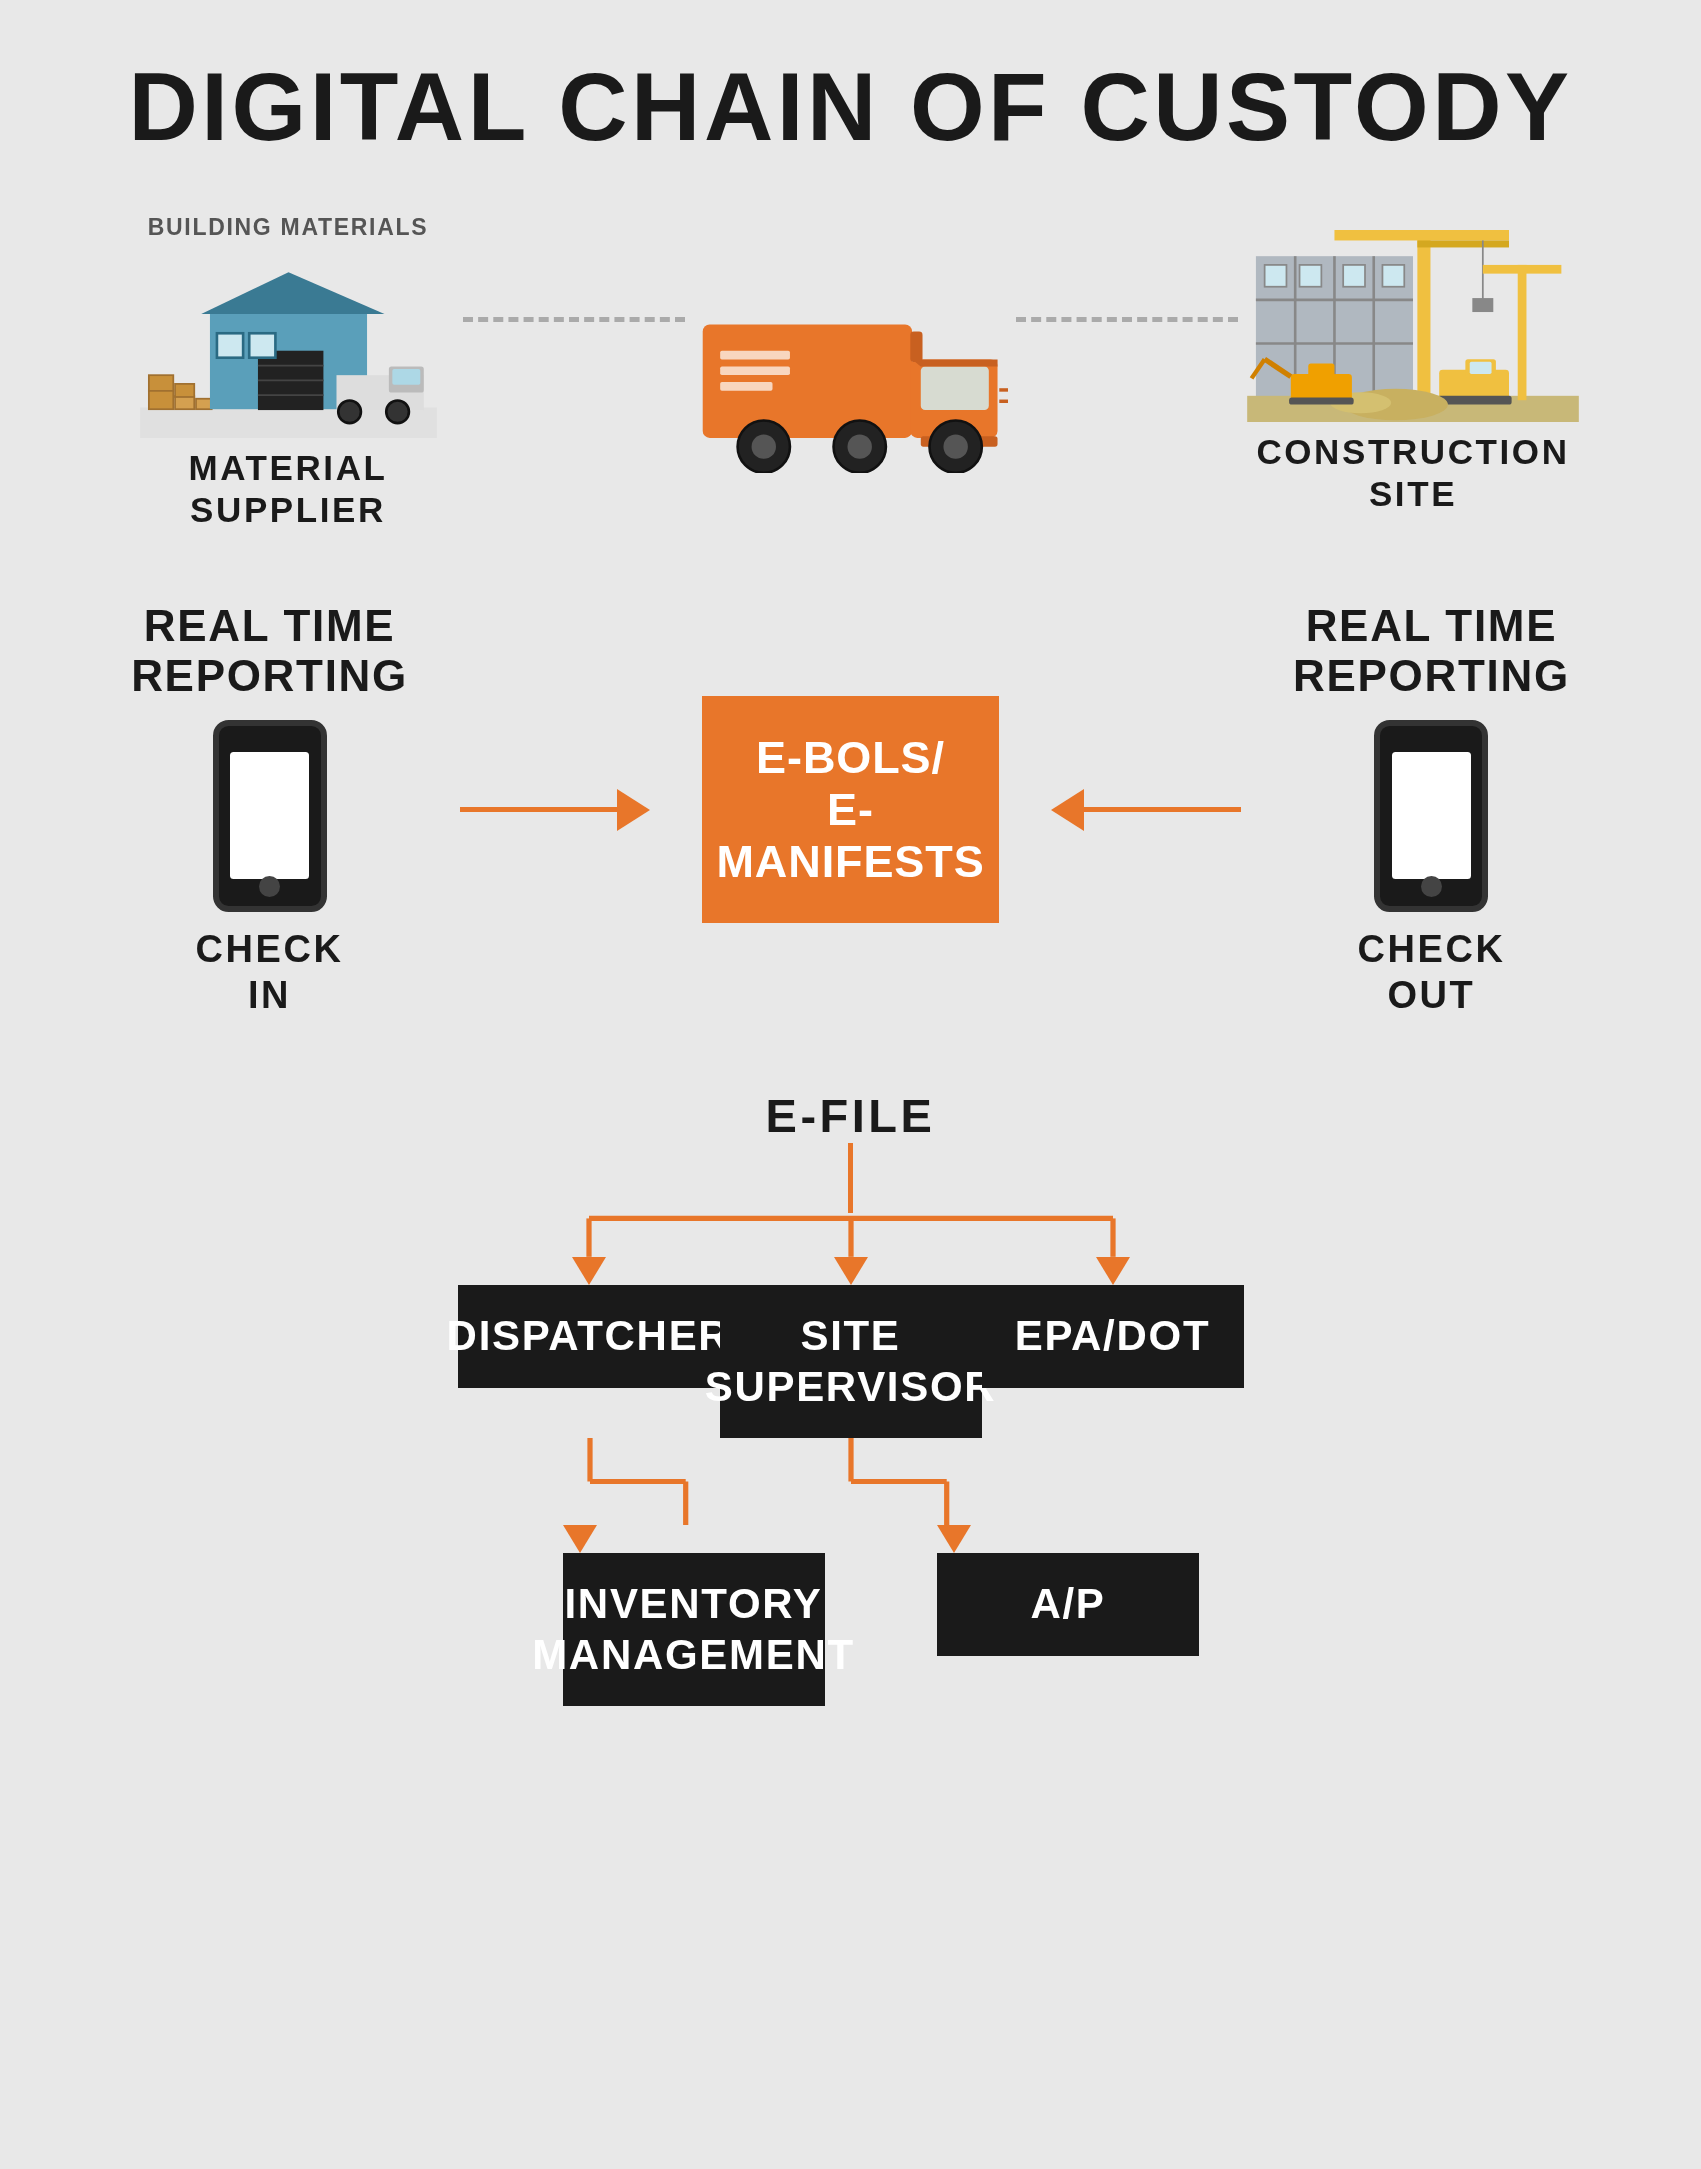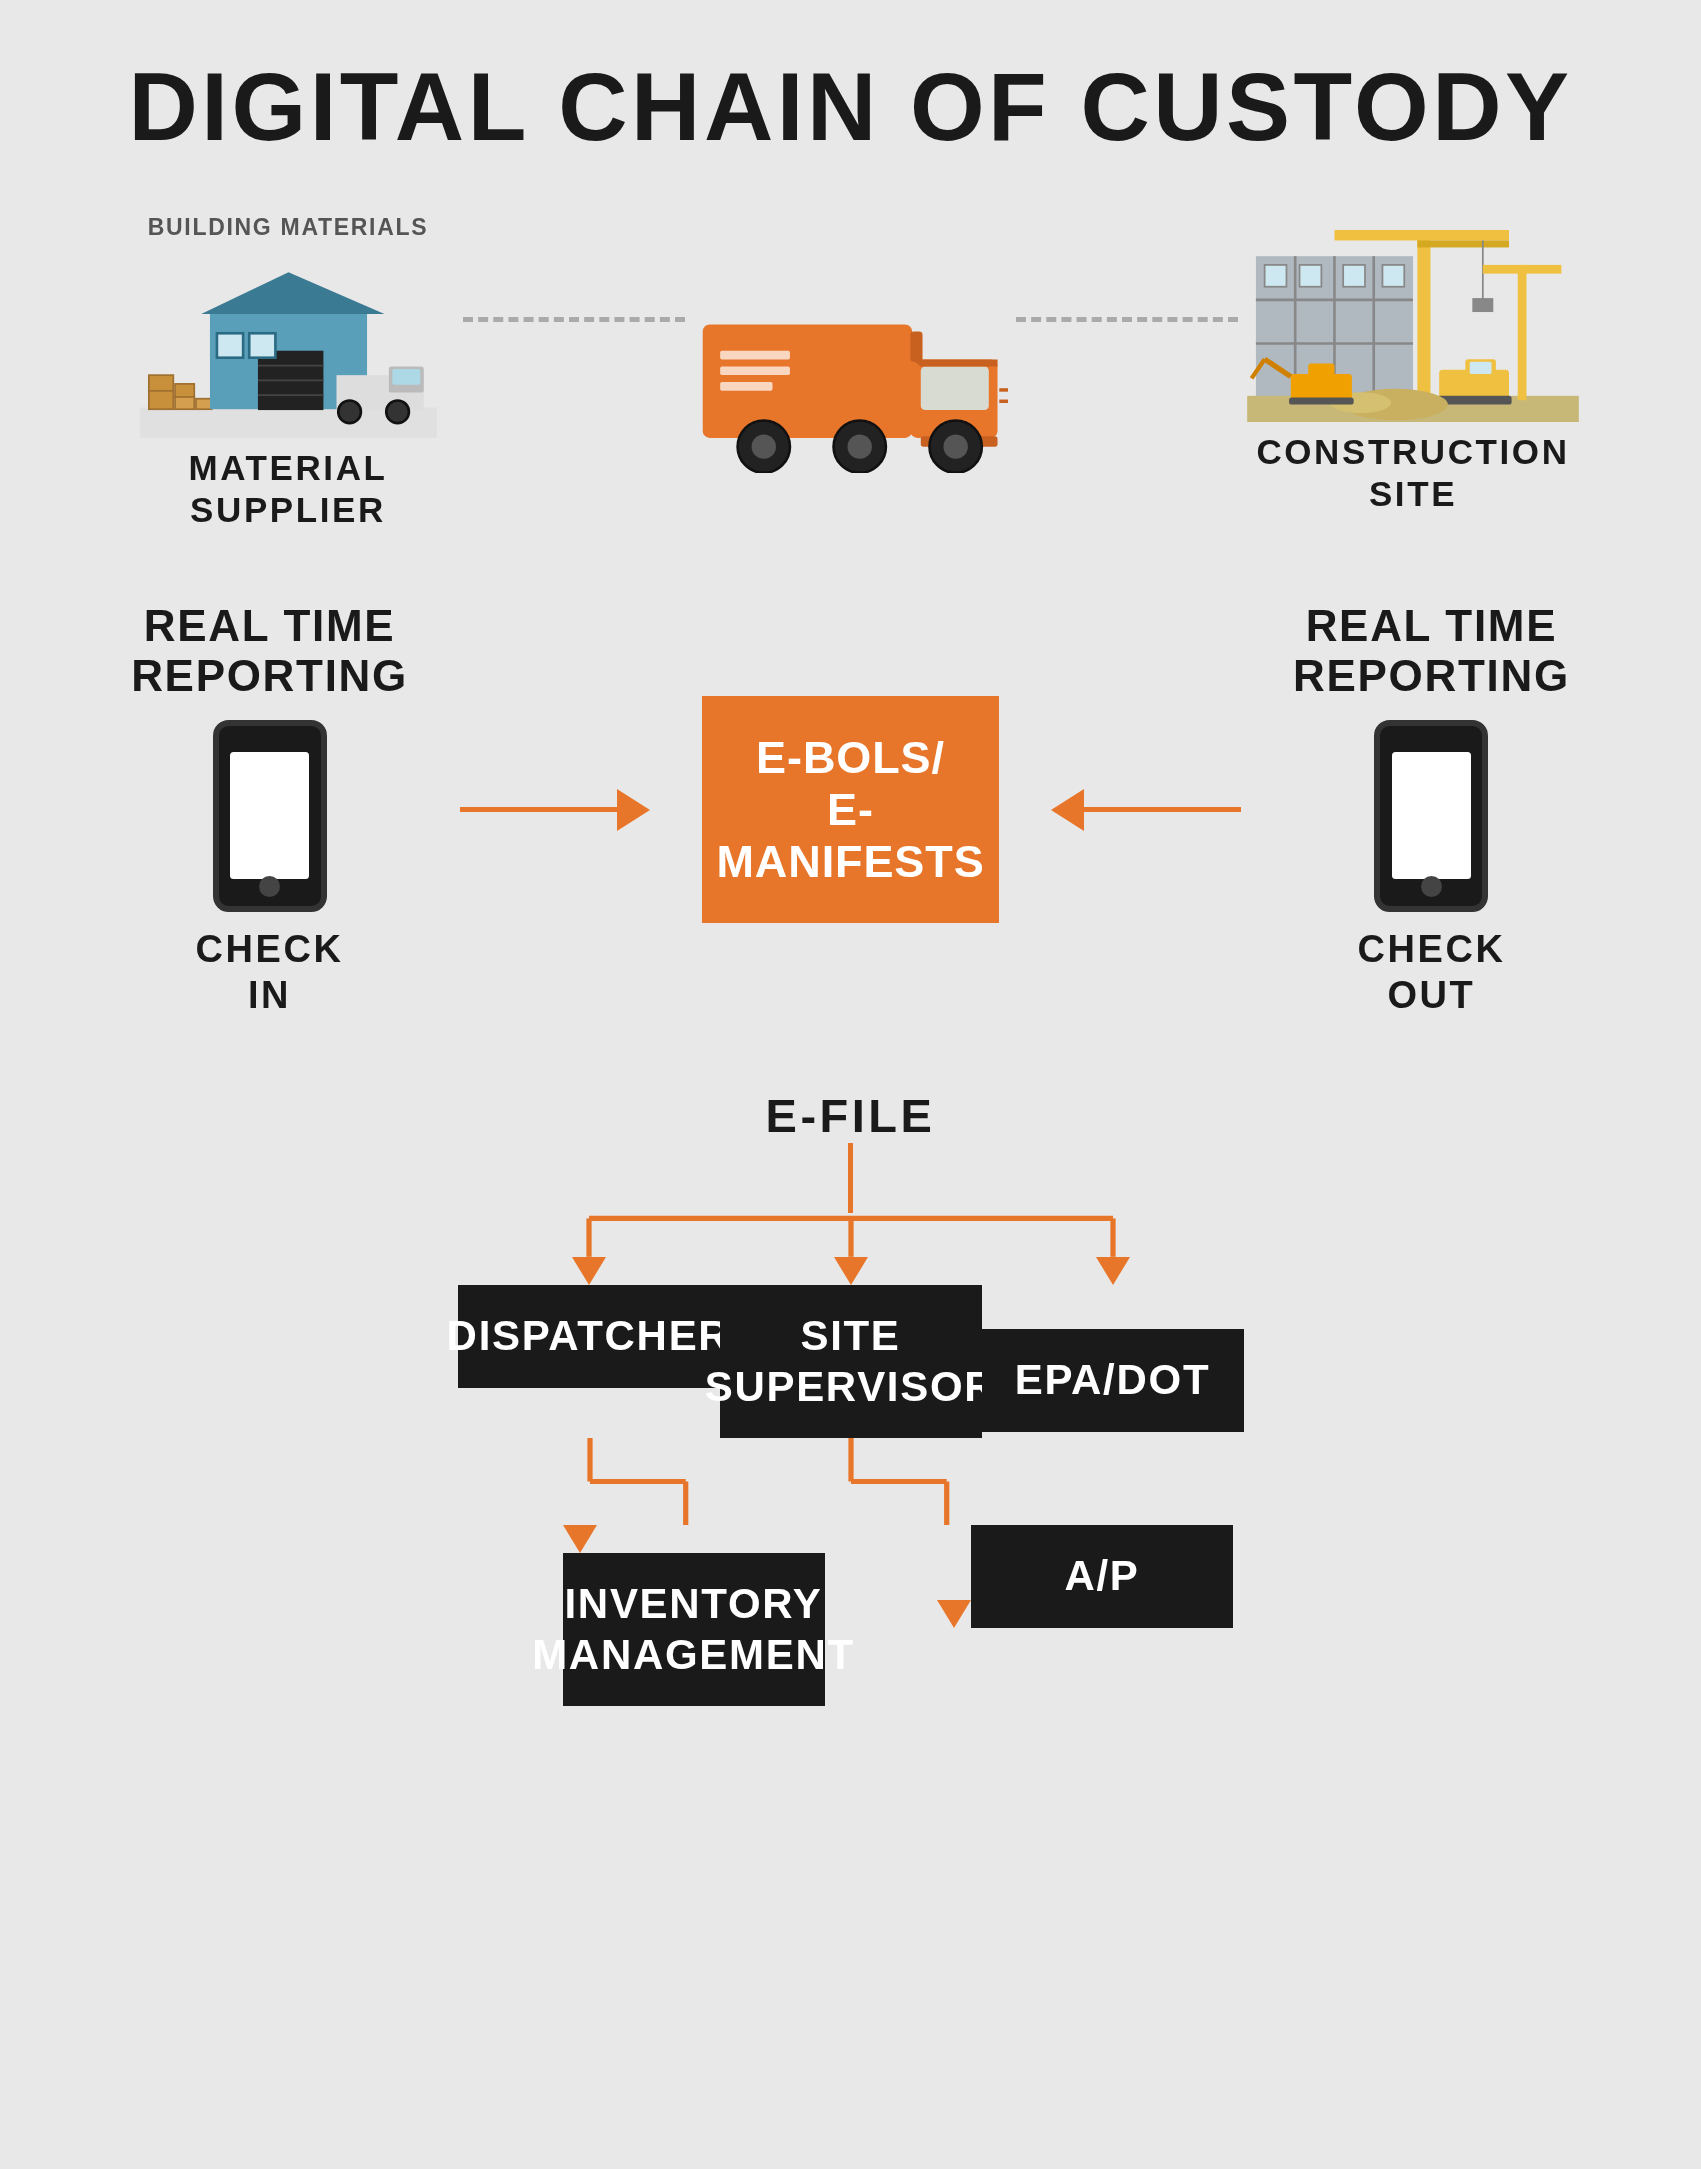--- a/index.html
+++ b/index.html
@@ -318,21 +318,21 @@
         <div style="width:262px;display:flex;flex-direction:column;align-items:center;">
           <div style="display:flex;flex-direction:column;align-items:center;">
             <div style="width:0;height:0;border-left:17.5px solid transparent;border-right:17.5px solid transparent;border-top:28px solid #e8762a;"></div>
           </div>
           <div class="black-box" style="width:227px;min-height:87px;display:flex;align-items:center;justify-content:center;">
             <span style="white-space:pre-line;">SITE
 SUPERVISOR</span>
           </div>
         </div>
 
-        <div style="width:262px;display:flex;flex-direction:column;align-items:center;gap:44px;">
+        <div style="width:262px;display:flex;flex-direction:column;align-items:center;">
           <div style="display:flex;flex-direction:column;align-items:center;">
             <div style="width:0;height:0;border-left:17.5px solid transparent;border-right:17.5px solid transparent;border-top:28px solid #e8762a;"></div>
           </div>
           <div class="black-box" style="width:227px;min-height:87px;display:flex;align-items:center;justify-content:center;">
             <span>EPA/DOT</span>
           </div>
         </div>
 
       </div>
 
@@ -352,21 +352,21 @@
         <div style="width:384px;display:flex;flex-direction:column;align-items:flex-start;padding-left:105px;">
           <div style="display:flex;flex-direction:column;align-items:center;">
             <div style="width:0;height:0;border-left:17.5px solid transparent;border-right:17.5px solid transparent;border-top:28px solid #e8762a;"></div>
           </div>
           <div class="black-box" style="width:262px;min-height:96px;display:flex;align-items:center;justify-content:center;">
             <span style="white-space:pre-line;text-align:center;">INVENTORY
 MANAGEMENT</span>
           </div>
         </div>
 
-        <div style="width:402px;display:flex;align-items:flex-end;padding-left:87px;">
+        <div style="width:402px;display:flex;flex-direction:column;align-items:flex-start;padding-left:87px;">
           <div style="display:flex;flex-direction:column;align-items:center;">
             <div style="width:0;height:0;border-left:17.5px solid transparent;border-right:17.5px solid transparent;border-top:28px solid #e8762a;"></div>
           </div>
           <div class="black-box" style="width:227px;min-height:96px;display:flex;align-items:center;justify-content:center;">
             <span>A/P</span>
           </div>
         </div>
 
       </div>
 

